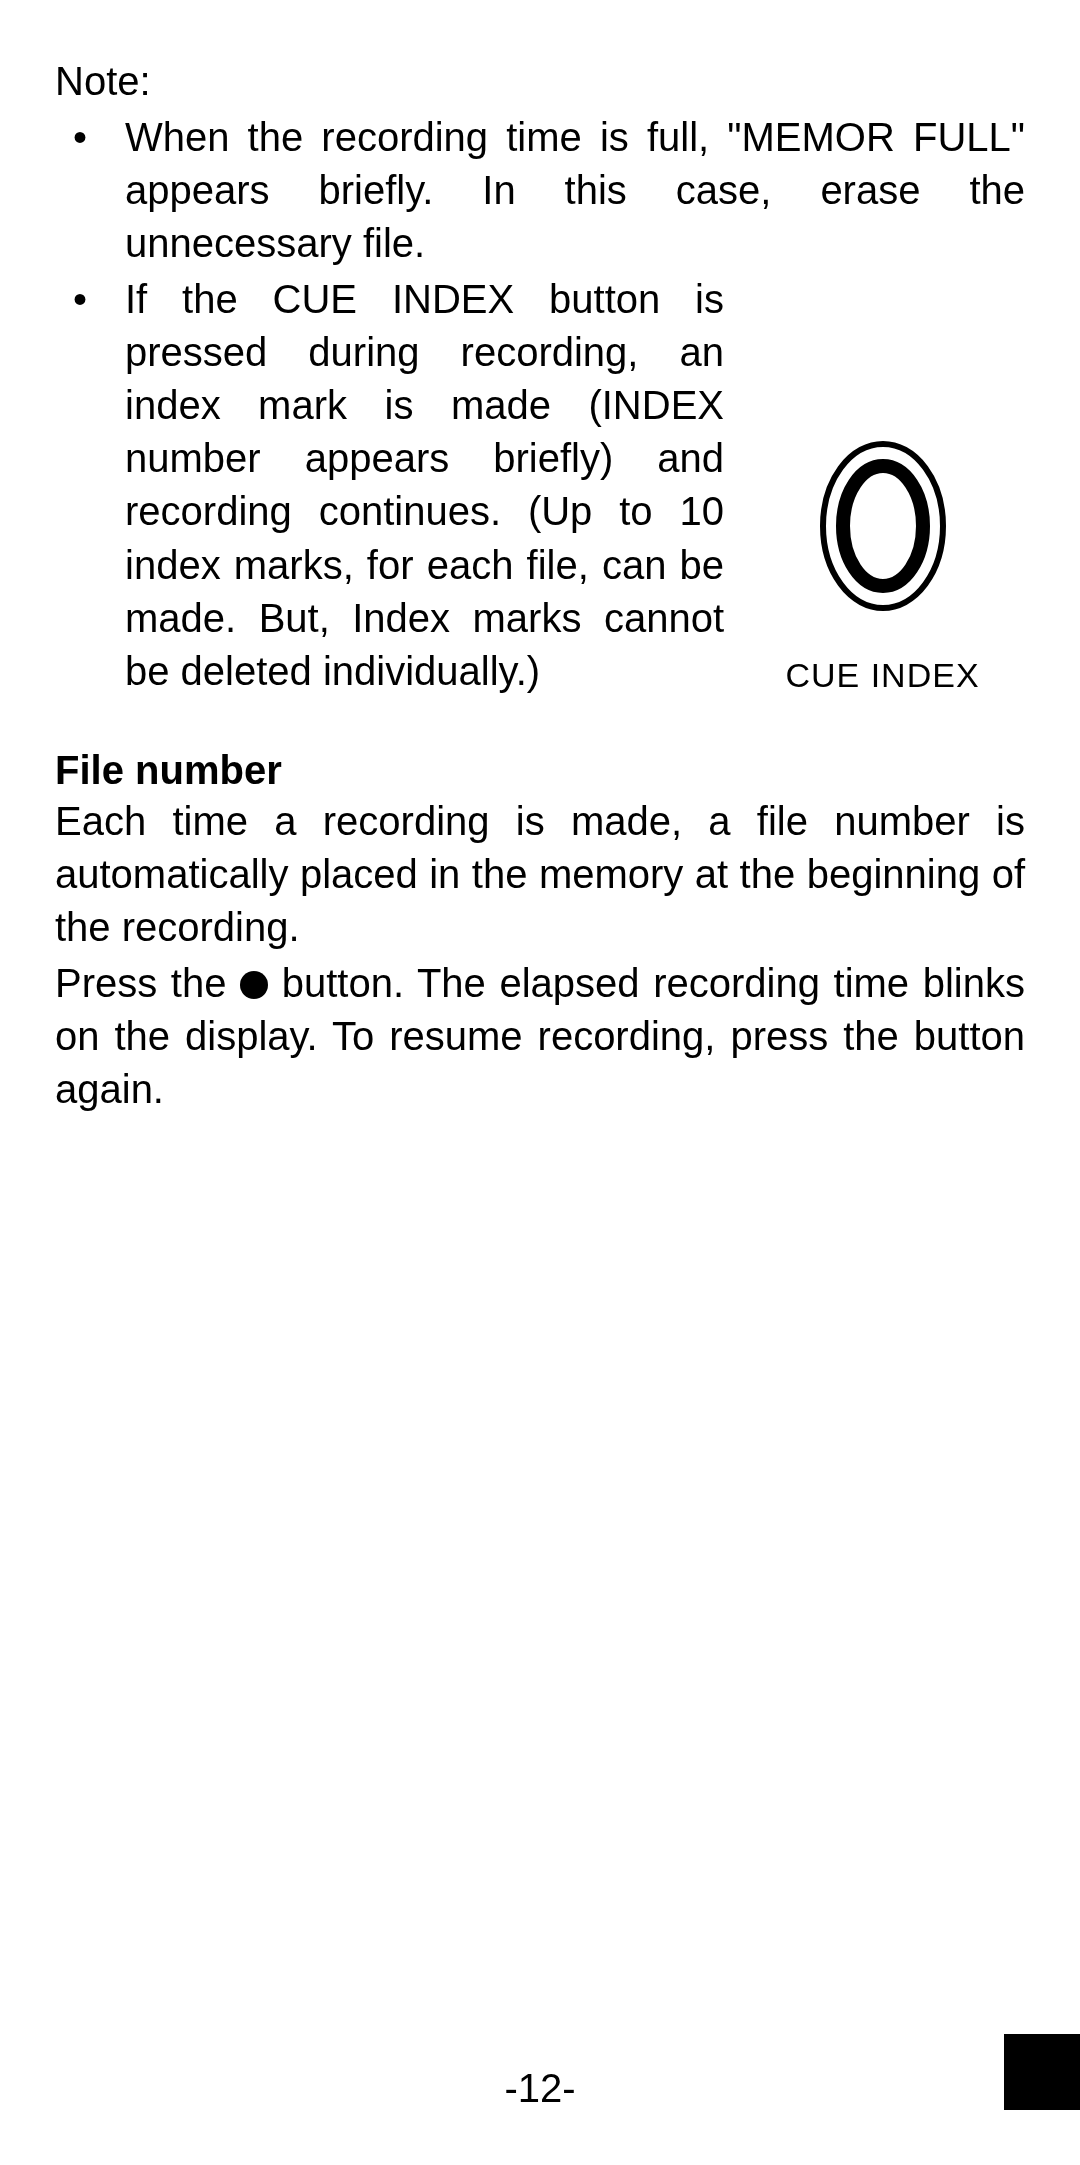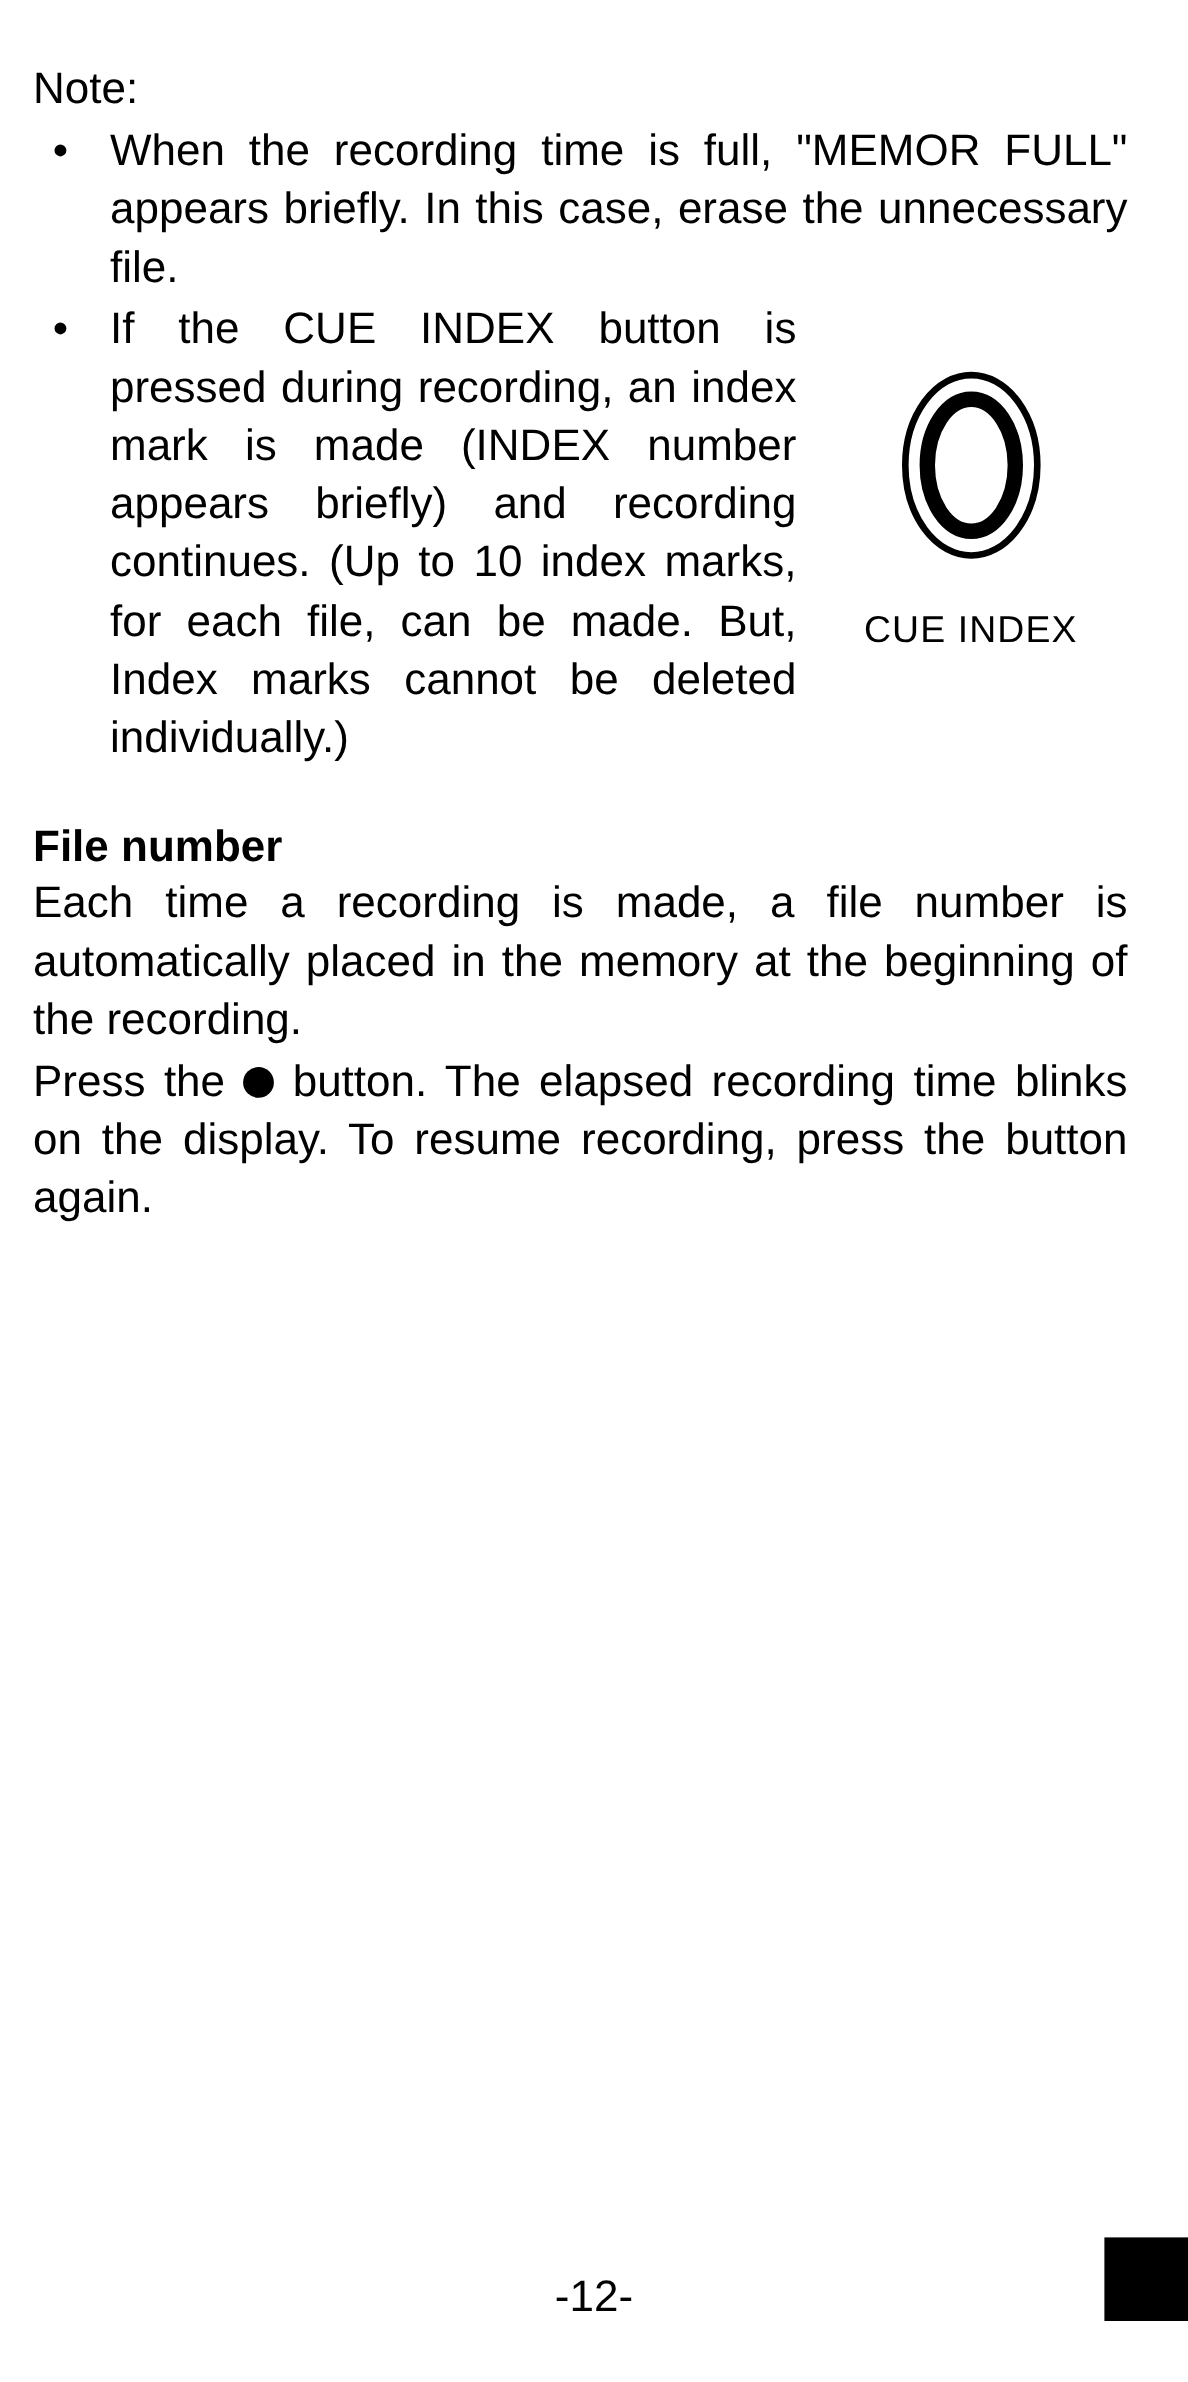--- a/index.html
+++ b/index.html
@@ -7,21 +7,21 @@
     padding: 0;
     background: #ffffff;
     font-family: Arial, Helvetica, sans-serif;
     color: #000;
   }
   .page {
     position: relative;
     width: 1080px;
     height: 2165px;
     box-sizing: border-box;
-    padding: 55px 55px 0 30px;
+    padding: 55px 55px 0 55px;
   }
   .note-label {
     font-size: 40px;
     line-height: 1.3;
     margin-bottom: 4px;
   }
   ul.notes {
     margin: 0 0 40px 0;
     padding: 0 0 0 70px;
     list-style: none;
@@ -34,21 +34,21 @@
     margin: 0 0 2px 0;
   }
   ul.notes > li::before {
     content: "•";
     position: absolute;
     left: -52px;
     top: 0;
   }
   .with-figure {
     display: flex;
-    align-items: flex-start;
+    align-items: flex-end;
     gap: 16px;
   }
   .with-figure .txt {
     flex: 1;
     text-align: justify;
   }
   .with-figure .fig {
     width: 285px;
     flex-shrink: 0;
     margin-top: 60px;

